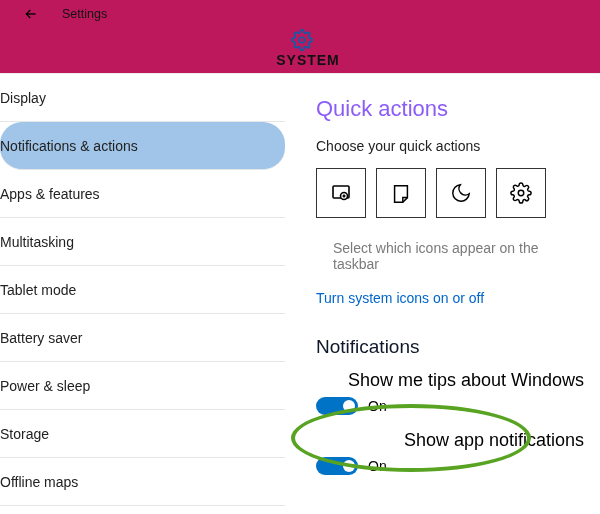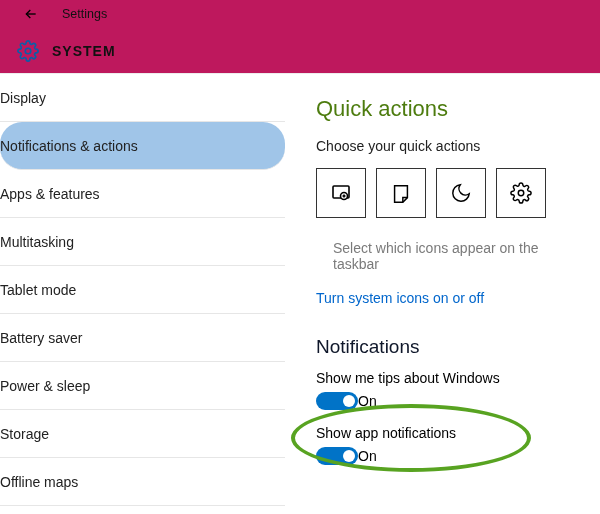--- a/index.html
+++ b/index.html
@@ -34,20 +34,21 @@
     display: inline-flex;
     align-items: center; justify-content: center;
     margin-right: 22px;
     cursor: pointer;
   }
   .header-bottom {
     height: 46px;
     display: flex;
     align-items: center;
     padding-left: 16px;
+    flex-direction: column;
   }
   .gear {
     width: 24px; height: 24px;
     display: inline-flex;
     align-items: center; justify-content: center;
     color: #0a5ea8;
     margin-right: 12px;
   }
   .section-title {
     font-weight: 600;
@@ -84,21 +85,21 @@
   .content {
     flex: 1;
     padding: 22px 16px 0 30px;
     position: relative;
     overflow: hidden;
   }
   .content h1 {
     font-weight: 400;
     font-size: 22px;
     margin: 0 0 16px 0;
-    color: #4d7c0f;
+    color: #8b5cf6;
   }
   .content h2 {
     font-weight: 400;
     font-size: 19px;
     margin: 18px 0 12px 0;
     color: #0f172a;
   }
   .sub {
     font-size: 14px;
     color: #222;
@@ -125,26 +126,28 @@
     color: #0066cc;
     font-size: 14px;
     cursor: pointer;
     margin: 4px 0 12px 0;
     display: inline-block;
   }
   .toggle-row {
     margin-bottom: 12px;
   }
   .toggle-label {
-    font-size: 14px;
+    font-size: 18px;
     margin-bottom: 6px;
+    text-align: right;
   }
   .toggle {
     display: inline-flex;
     align-items: center;
+    gap: 10px;
     cursor: pointer;
   }
   .toggle-track {
     width: 42px; height: 18px;
     border-radius: 9px;
     background: #0173c7;
     position: relative;
   }
   .toggle-thumb {
     position: absolute;

